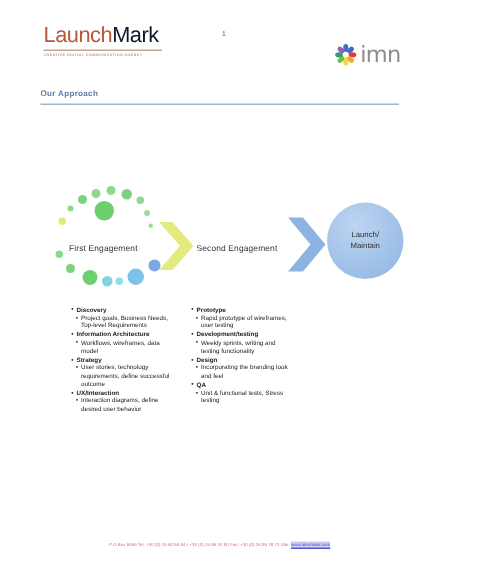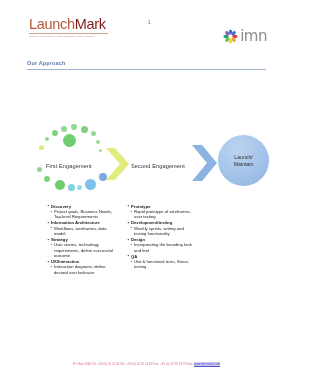--- a/index.html
+++ b/index.html
@@ -35,21 +35,21 @@
     width: 82px;
   }
   .brand-name {
     font-size: 14.5px;
     line-height: 15px;
     letter-spacing: -0.3px;
     font-weight: 400;
     color: #b35a3a;
     white-space: nowrap;
   }
-  .brand-name .mk { color: #7f1d1d; }
+  .brand-name .mk { color: #0f172a; }
   .brand-rule {
     margin-top: 1px;
     height: 1px;
     background: #caa38f;
     width: 79px;
   }
   .brand-tagline {
     margin-top: 1px;
     font-size: 2.4px;
     line-height: 3.4px;

